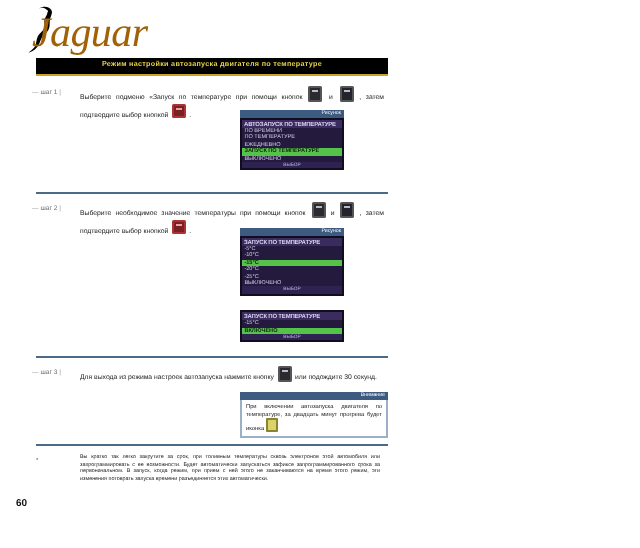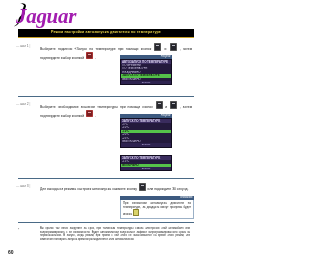--- a/index.html
+++ b/index.html
@@ -9,22 +9,22 @@
     font-family:"Liberation Sans", sans-serif;
     color:#111;
     position:relative;
   }
   .page{position:relative;width:200px;height:274px;background:#fff;}
 
   
   .logo-wrap{position:absolute;left:6px;top:4px;width:96px;height:26px;}
   .logo-text{
     font-family:"Liberation Serif", serif;
-    font-size:21px;font-weight:700;font-style:italic;
-    letter-spacing:-0.3px;color:#a21caf;line-height:24px;
+    font-size:21px;font-weight:400;font-style:italic;
+    letter-spacing:-0.3px;color:#a16207;line-height:24px;
     position:absolute;left:10px;top:0;
   }
   .logo-cat{
     position:absolute;left:8px;top:-1px;width:14px;height:24px;
   }
 
   
   .titlebar{
     position:absolute;left:18px;top:29px;width:176px;height:7.5px;
     background:#000;

